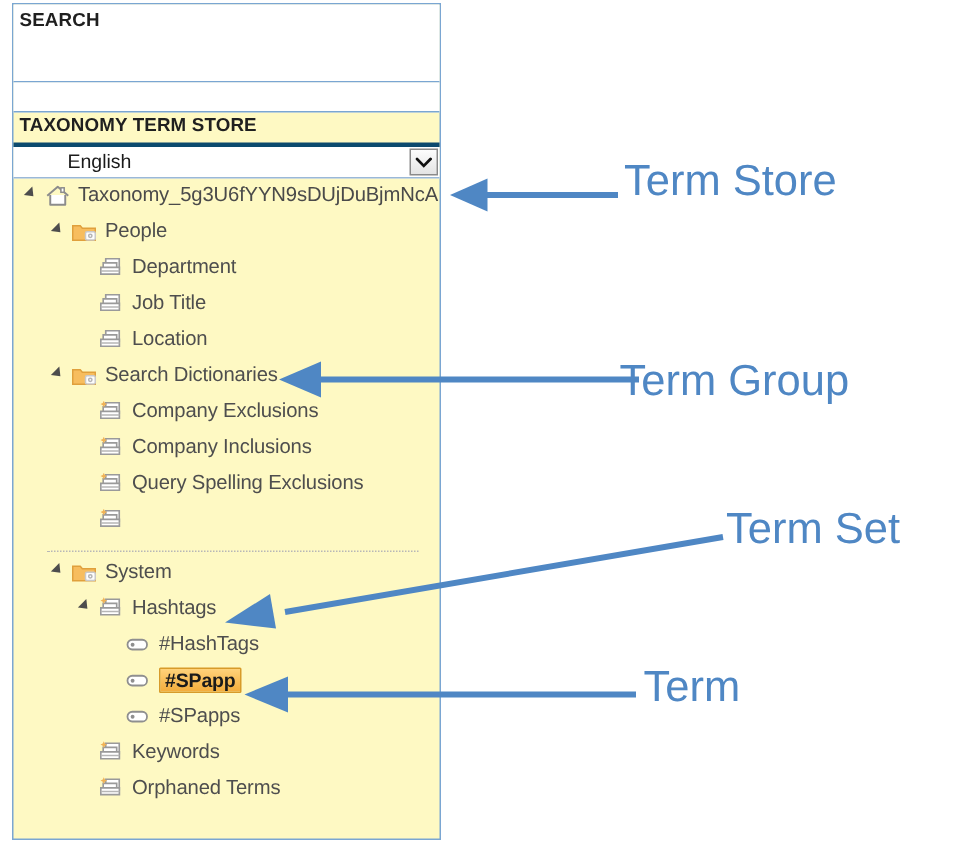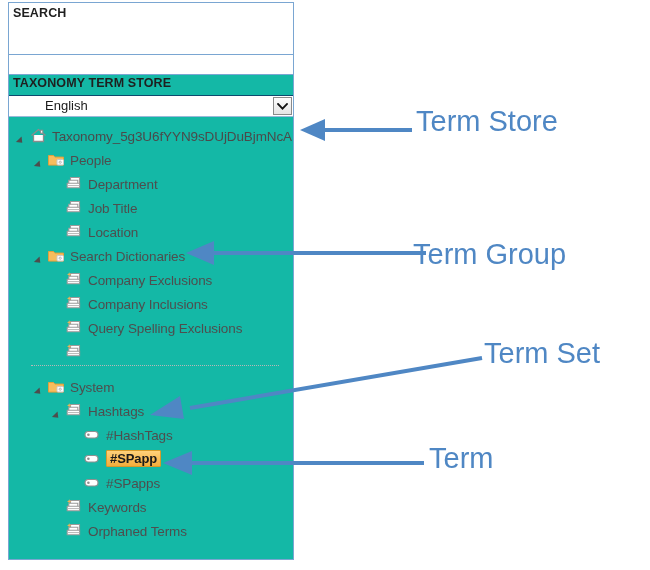--- a/index.html
+++ b/index.html
@@ -17,21 +17,21 @@
 
   
   #panel {
     position: absolute;
     left: 8px;
     top: 2px;
     width: 286px;
     height: 558px;
     box-sizing: border-box;
     border: 1px solid #7aa6d2;
-    background: #14b8a6;
+    background: #fef9c3;
   }
 
   .pbox {
     box-sizing: border-box;
     border-bottom: 1px solid #7aa6d2;
     background: #ffffff;
   }
 
   #search-box {
     height: 52px;
@@ -42,21 +42,21 @@
     font-weight: bold;
     color: #1f1f1f;
     letter-spacing: .1px;
   }
   #search-gap {
     height: 20px;
   }
   #tts-title-box {
     height: 19px;
     padding: 1px 0 0 4px;
-    border-bottom: 1px solid #0c4a6e;
+    border-bottom: 3px solid #0c4a6e;
   }
   #tts-title {
     font-size: 12.5px;
     font-weight: bold;
     color: #1f1f1f;
     letter-spacing: .1px;
   }
 
   
   #lang-row {
@@ -91,21 +91,21 @@
 
   
   #tree {
     position: relative;
     padding-top: 3px;
   }
   .node {
     position: relative;
     height: 24px;
     display: flex;
-    align-items: flex-end;
+    align-items: flex-start;
     white-space: nowrap;
   }
   .twisty {
     width: 10px;
     height: 10px;
     margin-right: 2px;
     flex: 0 0 auto;
     position: relative;
   }
   .twisty.open::after {

